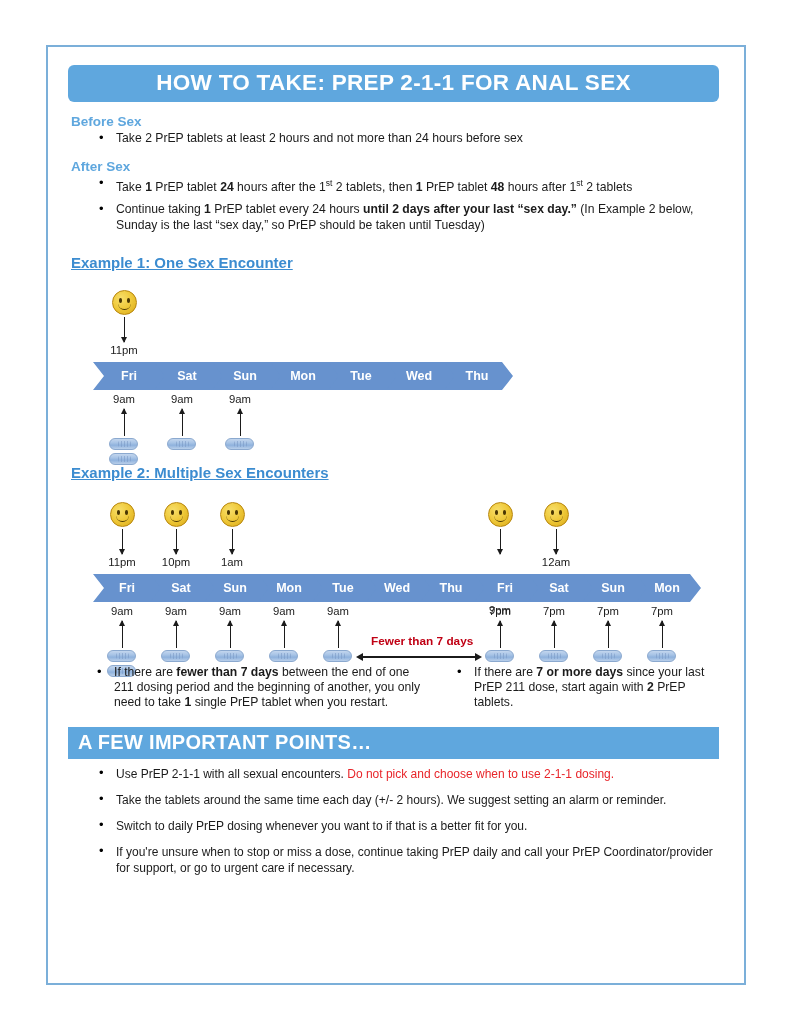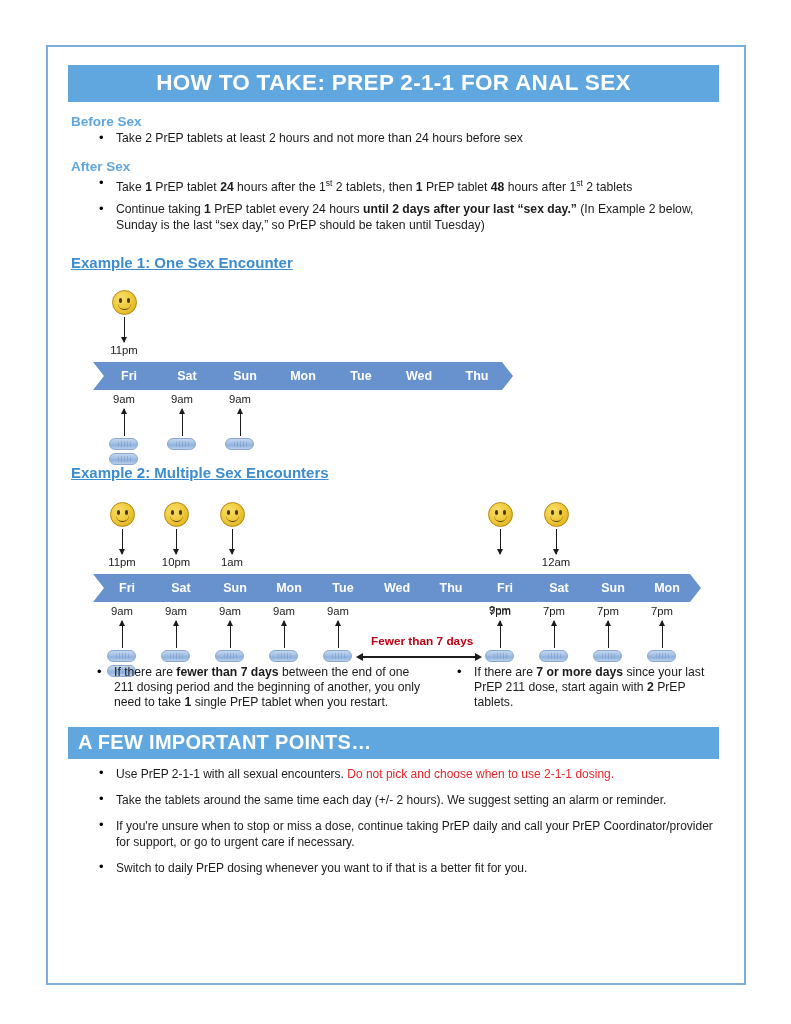--- a/index.html
+++ b/index.html
@@ -42,20 +42,21 @@
     font-weight: bold;
     letter-spacing: 0.3px;
     padding: 5px 0 6px 12px;
     box-sizing: border-box;
   }
   #title-banner {
     width: 651px;
     text-align: center;
     padding-left: 0;
     font-size: 22.5px;
+    border-radius: 6px;
   }
   #points-banner {
     width: 651px;
     font-size: 20px;
     padding: 4px 0 5px 10px;
   }
 
   
   .subhead {
     color: #5FA7DE;
@@ -408,18 +409,18 @@
         </ul>
       </div>
     </div>
 
     
     <div style="height:14px"></div>
     <div class="banner" id="points-banner">A FEW IMPORTANT POINTS…</div>
     <ul class="points" id="points-list">
         <li><span>Use PrEP 2-1-1 with all sexual encounters. </span><span class="red">Do not pick and choose when to use 2-1-1 dosing.</span></li>
         <li><span>Take the tablets around the same time each day (+/- 2 hours). We suggest setting an alarm or reminder.</span></li>
+        <li><span>Switch to daily PrEP dosing whenever you want to if that is a better fit for you.</span></li>
         <li><span>If you're unsure when to stop or miss a dose, continue taking PrEP daily and call your PrEP Coordinator/provider for support, or go to urgent care if necessary.</span></li>
-        <li><span>Switch to daily PrEP dosing whenever you want to if that is a better fit for you.</span></li>
       </ul>
 
   </div>
 </div>
 
 </body></html>

